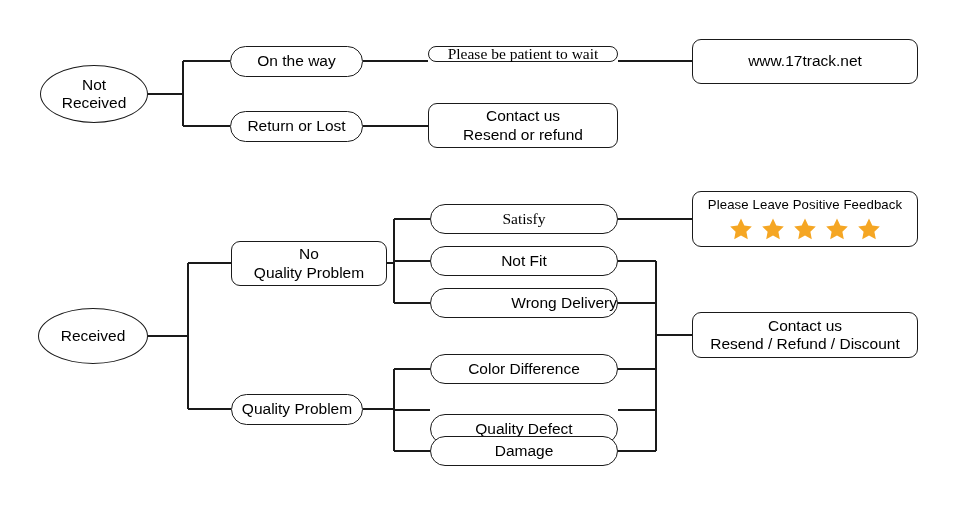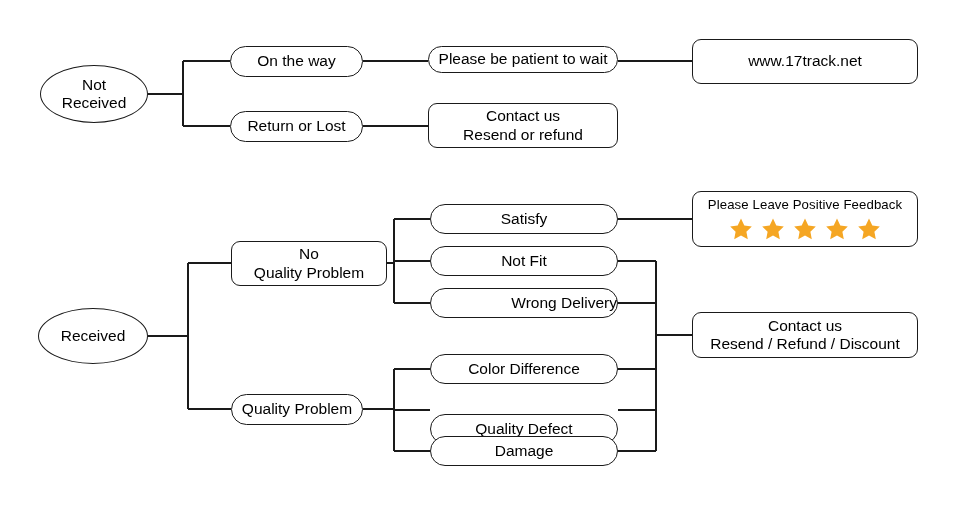--- a/index.html
+++ b/index.html
@@ -132,21 +132,21 @@
   </div>
 
   <div class="node pill t15" style="left:230px; top:46px; width:133px; height:31px;">
     <span class="line">On the way</span>
   </div>
 
   <div class="node pill t15" style="left:230px; top:111px; width:133px; height:31px;">
     <span class="line">Return or Lost</span>
   </div>
 
-  <div class="node pill t15" style="left:428px; top:46px; width:190px; height:27px;">
+  <div class="node pill t15" style="left:428px; top:46px; width:190px; height:16px;font-family:Liberation Serif, serif;">
     <span class="line">Please be patient to wait</span>
   </div>
 
   <div class="node rounded t15" style="left:692px; top:39px; width:226px; height:45px;">
     <span class="line">www.17track.net</span>
   </div>
 
   <div class="node rounded t15" style="left:428px; top:103px; width:190px; height:45px;">
     <span class="line">Contact us</span>
     <span class="line">Resend or refund</span>
@@ -158,21 +158,21 @@
 
   <div class="node rounded t15" style="left:231px; top:241px; width:156px; height:45px;">
     <span class="line">No</span>
     <span class="line">Quality Problem</span>
   </div>
 
   <div class="node pill t15" style="left:231px; top:394px; width:132px; height:31px;">
     <span class="line">Quality Problem</span>
   </div>
 
-  <div class="node pill t15" style="left:430px; top:204px; width:188px; height:30px;">
+  <div class="node pill t15" style="left:430px; top:204px; width:188px; height:30px;font-family:Liberation Serif, serif;">
     <span class="line">Satisfy</span>
   </div>
 
   <div class="node pill t15" style="left:430px; top:246px; width:188px; height:30px;">
     <span class="line">Not Fit</span>
   </div>
 
   <div class="node pill t15" style="left:430px; top:288px; width:188px; height:30px;align-items:flex-end;">
     <span class="line">Wrong Delivery</span>
   </div>

